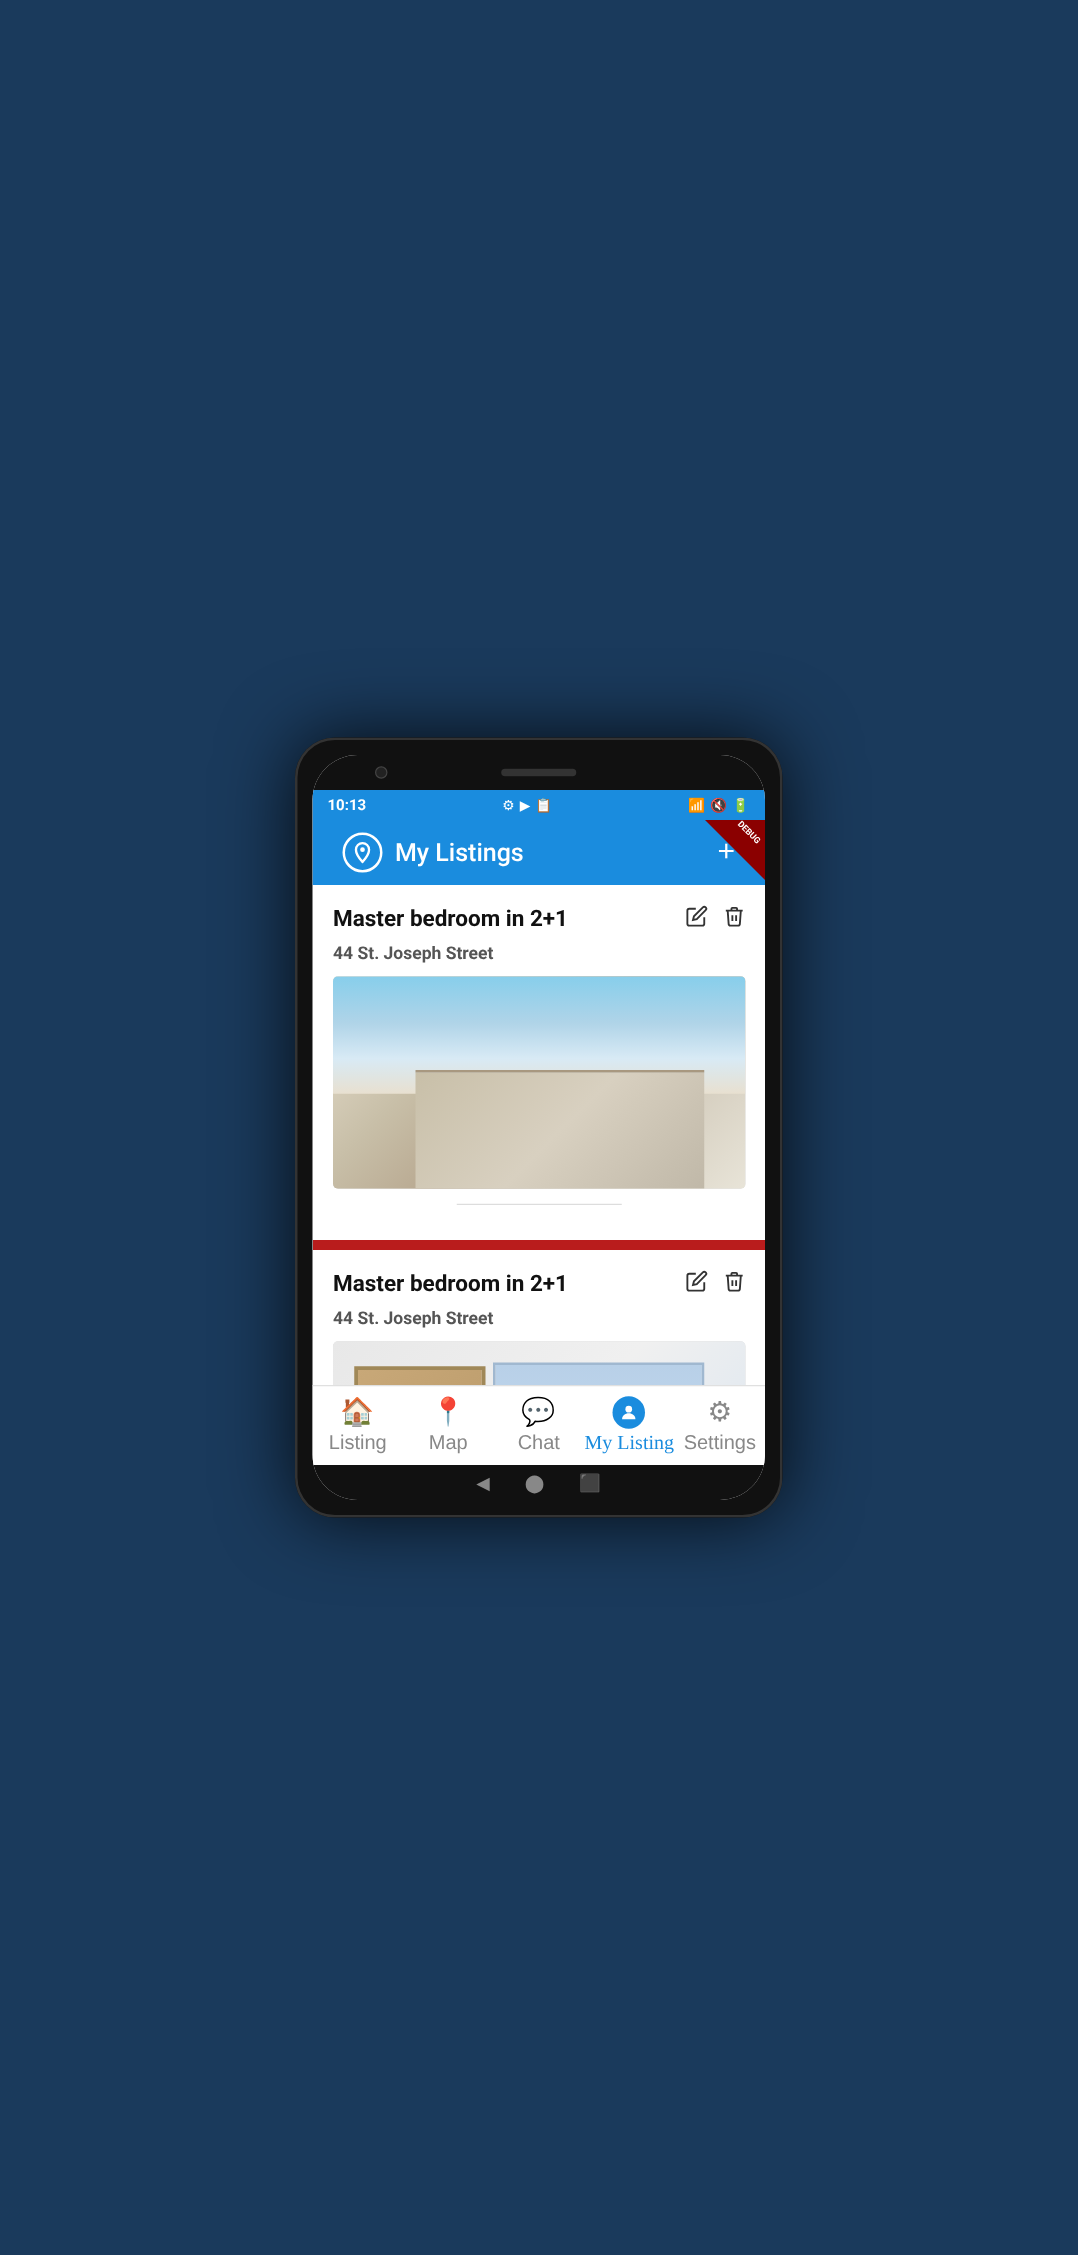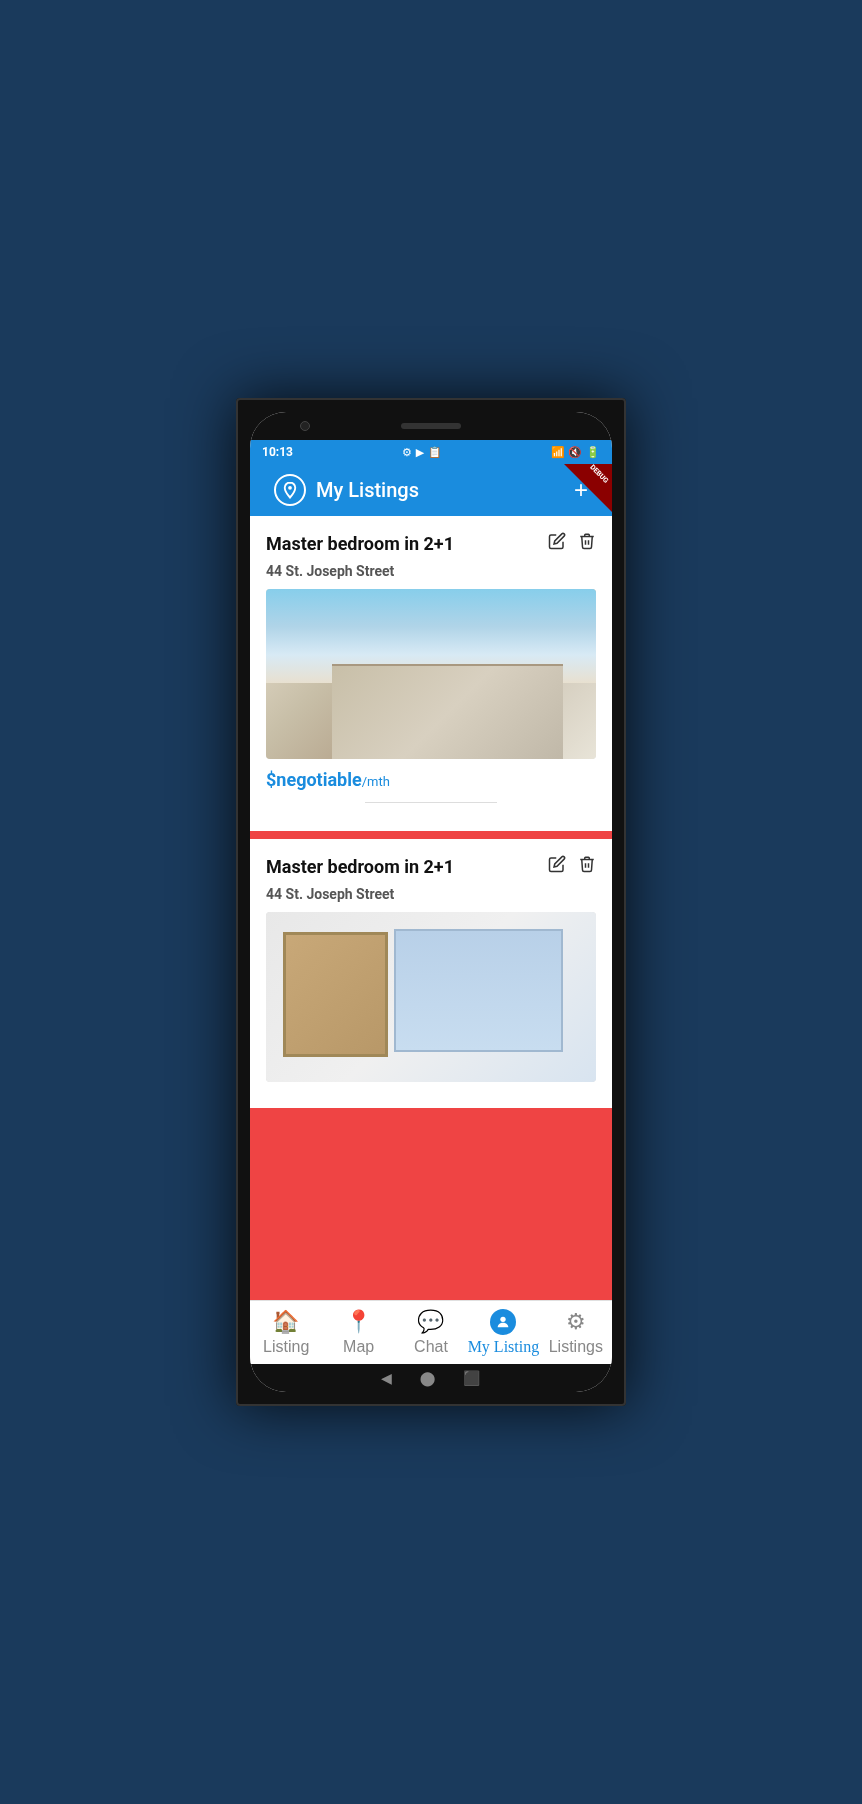--- a/index.html
+++ b/index.html
@@ -6,23 +6,23 @@
     body {
       background: #1a3a5c;
       display: flex;
       justify-content: center;
       align-items: center;
       min-height: 100vh;
       font-family: 'Roboto', Arial, sans-serif;
     }
     .phone-frame {
       width: 390px;
-      height: 1008px;
+      height: 624px;
       background: #111;
-      border-radius: 4px;
+      border-radius: 32px;
       padding: 14px;
       box-shadow: 0 0 60px rgba(0,0,0,0.8), inset 0 0 0 2px #333;
       position: relative;
       overflow: hidden;
     }
     .phone-screen {
       width: 100%;
       height: 100%;
       background: #fff;
       border-radius: 36px;
@@ -123,21 +123,21 @@
       font-size: 24px;
       cursor: pointer;
       background: none;
       border: none;
       line-height: 1;
     }
     
     .content-area {
       flex: 1;
       overflow-y: auto;
-      background: #ef4444;
+      background: #b91c1c;
     }
     .listing-card {
       background: #fff;
       margin-bottom: 8px;
       padding: 16px;
     }
     .listing-header {
       display: flex;
       align-items: center;
       justify-content: space-between;
@@ -354,23 +354,20 @@
                 <path d="M10 11v6M14 11v6"></path>
                 <path d="M9 6V4a1 1 0 0 1 1-1h4a1 1 0 0 1 1 1v2"></path>
               </svg>
             </button>
           </div>
         </div>
         <div class="listing-address">44 St. Joseph Street</div>
         <div class="listing-image">
           <div class="kitchen-img"></div>
         </div>
-        <div class="listing-price">
-          <span>$negotiable</span><span class="unit">/mth</span>
-        </div>
         <div class="divider"></div>
       </div>
 
       <div class="listing-card">
         <div class="listing-header">
           <span class="listing-title">Master bedroom in 2+1</span>
           <div class="listing-actions">
             <button class="action-btn">
               <svg width="18" height="18" viewBox="0 0 24 24" fill="none" stroke="#333" stroke-width="2">
                 <path d="M11 4H4a2 2 0 0 0-2 2v14a2 2 0 0 0 2 2h14a2 2 0 0 0 2-2v-7"></path>
@@ -417,21 +414,21 @@
           <svg width="16" height="16" viewBox="0 0 24 24" fill="white">
             <circle cx="12" cy="8" r="4"></circle>
             <path d="M4 20c0-4 3.6-7 8-7s8 3 8 7"></path>
           </svg>
         </div>
         <span class="nav-label active">My Listing</span>
       </button>
 
       <button class="nav-item">
         <span class="nav-icon">⚙</span>
-        <span class="nav-label">Listings</span>
+        <span class="nav-label">Settings</span>
       </button>
     </div>
 
     <div class="phone-bottom-bar">
       <span class="nav-btn">◀</span>
       <span class="nav-btn">⬤</span>
       <span class="nav-btn">⬛</span>
     </div>
 
   </div>

